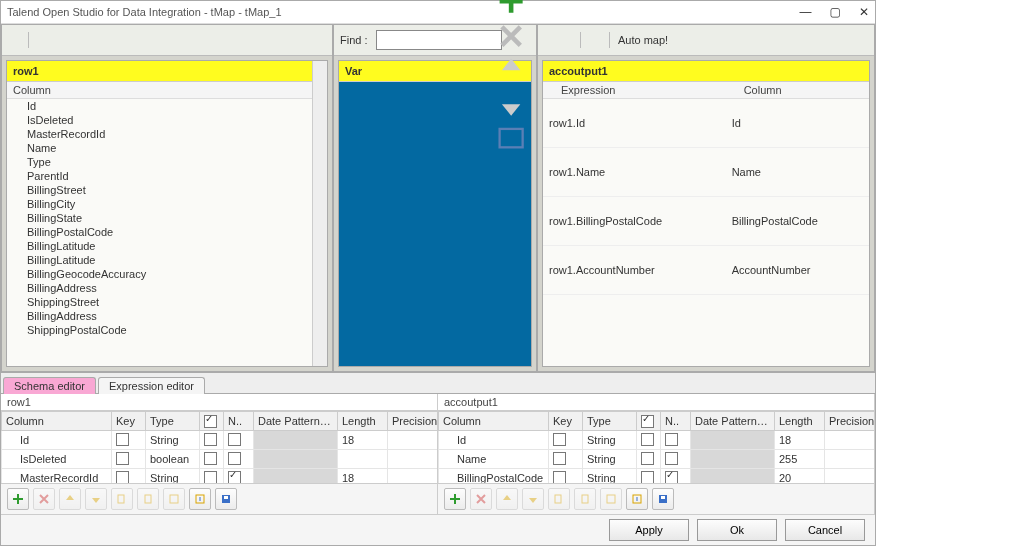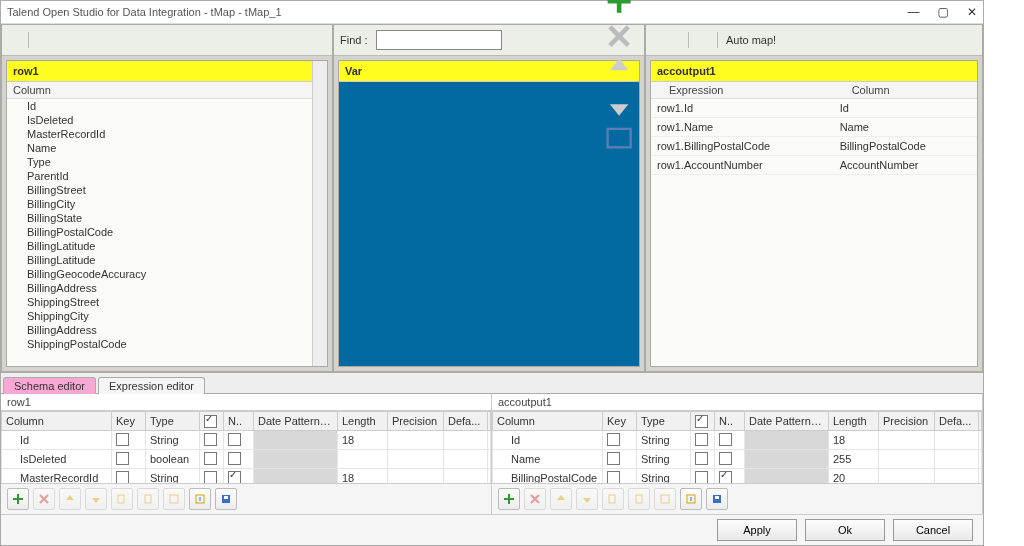--- a/index.html
+++ b/index.html
@@ -1,16 +1,16 @@
 <!DOCTYPE html>
 <html><head>
 <meta charset="utf-8">
 <style>
 html,body{margin:0;padding:0;font-family:"Segoe UI",Tahoma,sans-serif;font-size:11px;color:#333;background:#fff;overflow:hidden}
-.window{width:984px;height:546px;display:flex;flex-direction:column;border:1px solid #aaa;box-sizing:border-box}
+.window{width:876px;height:546px;display:flex;flex-direction:column;border:1px solid #aaa;box-sizing:border-box}
 .titlebar{height:22px;display:flex;align-items:center;padding:0 6px;border-bottom:1px solid #ddd}
 .titlebar .title{flex:1;font-size:11px;color:#555}
 .winbtns{display:flex;gap:18px;align-items:center}
 .winbtns span{font-size:12px;color:#333}
 .top{display:flex;height:348px;border-bottom:1px solid #aaa}
 .pane{display:flex;flex-direction:column;background:#d4d4cd;border:1px solid #aaa;box-sizing:border-box}
 .pane-left{width:332px}
 .pane-mid{flex:1}
 .pane-right{width:338px}
 .toolbar{height:26px;display:flex;align-items:center;gap:4px;padding:2px 6px;background:#eceee8;border-bottom:1px solid #bbb}
@@ -22,21 +22,21 @@
 .panelhdr .hicons{display:flex;gap:2px}
 .colhdr{background:#f5f5f5;padding:2px 6px;border-bottom:1px solid #ddd;font-weight:normal;color:#444}
 .rowitem{padding:1px 6px 1px 20px;color:#333}
 .midtop .findlbl{margin-right:4px}
 .findbox{width:120px;height:16px;border:1px solid #888;background:#fff}
 .midgrey{flex:1;margin:4px;background:#0369a1;border:1px solid #aaa;position:relative}
 .varbar{position:absolute;top:0;left:0;right:0;height:20px;background:#fffc1f;border-bottom:1px solid #ccc;display:flex;align-items:center;padding:0 6px;font-weight:bold}
 .varbar .name{flex:1}
 .outtable{width:100%;border-collapse:collapse;font-size:11px}
 .outtable th{background:#f5f5f5;text-align:left;font-weight:normal;padding:2px 18px;border-bottom:1px solid #ddd;color:#444}
-.outtable td{padding:3px 6px;border-bottom:1px solid #eee}
+.outtable td{padding:18px 6px;border-bottom:1px solid #eee}
 .tabs{height:20px;display:flex;align-items:flex-end;background:#eee;border-bottom:1px solid #aaa;padding-left:2px}
 .tab{padding:2px 10px;border:1px solid #aaa;border-bottom:none;background:#f5f5f5;margin-right:2px;border-radius:3px 3px 0 0;font-size:11px;position:relative;top:1px}
 .tab.active{background:#f9a8d4}
 .schema{flex:1;display:flex;overflow:hidden}
 .schcol{flex:1;display:flex;flex-direction:column;border-right:1px solid #ccc;min-width:0}
 .schtitle{padding:2px 6px;color:#444}
 .schgrid{flex:1;overflow:auto;border-top:1px solid #ccc;border-bottom:1px solid #ccc}
 table.grid{width:100%;border-collapse:collapse;font-size:11px;table-layout:fixed}
 table.grid th{background:#f1f1f1;border:1px solid #ccc;padding:2px 4px;text-align:left;font-weight:normal;white-space:nowrap;overflow:hidden;text-overflow:ellipsis}
 table.grid td{border:1px solid #e5e5e5;padding:1px 4px;height:16px;white-space:nowrap;overflow:hidden}
@@ -110,21 +110,20 @@
             <div class="rowitem">ParentId</div>
             <div class="rowitem">BillingStreet</div>
             <div class="rowitem">BillingCity</div>
             <div class="rowitem">BillingState</div>
             <div class="rowitem">BillingPostalCode</div>
             <div class="rowitem">BillingLatitude</div>
             <div class="rowitem">BillingLatitude</div>
             <div class="rowitem">BillingGeocodeAccuracy</div>
             <div class="rowitem">BillingAddress</div>
             <div class="rowitem">ShippingStreet</div>
-            <div class="rowitem">ShippingCity</div>
             <div class="rowitem">BillingAddress</div>
             <div class="rowitem">ShippingPostalCode</div>
           </div>
         <div class="vsb"></div>
       </div>
     </div>
 
     <div class="pane pane-mid">
       <div class="toolbar midtop">
         <span class="findlbl">Find :</span>

